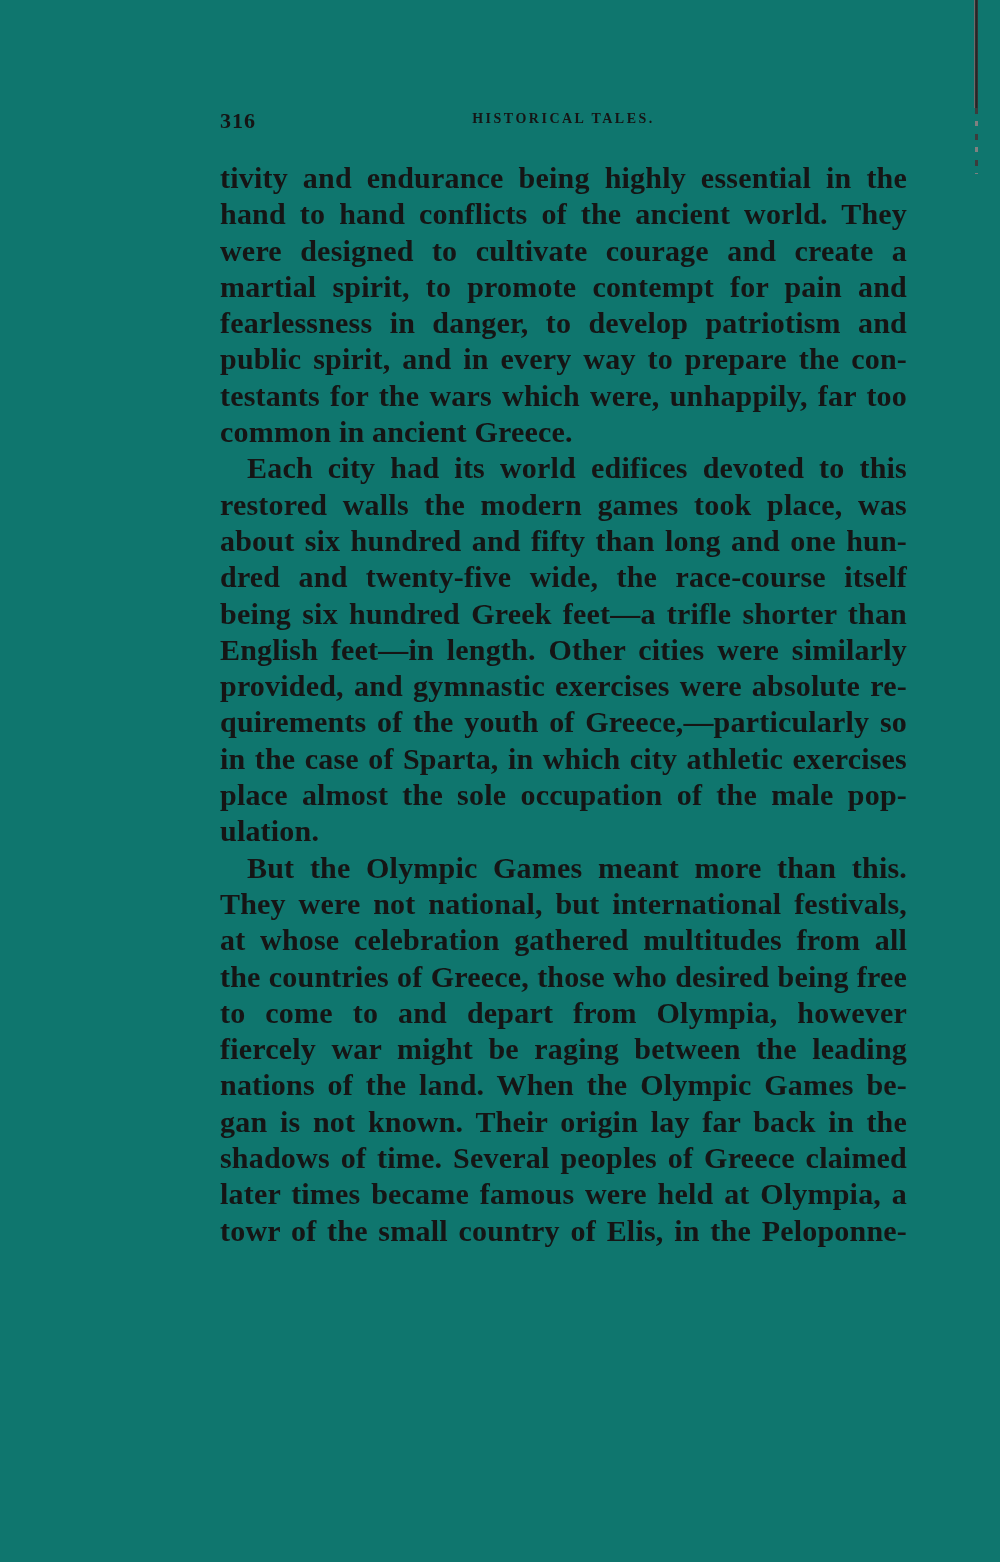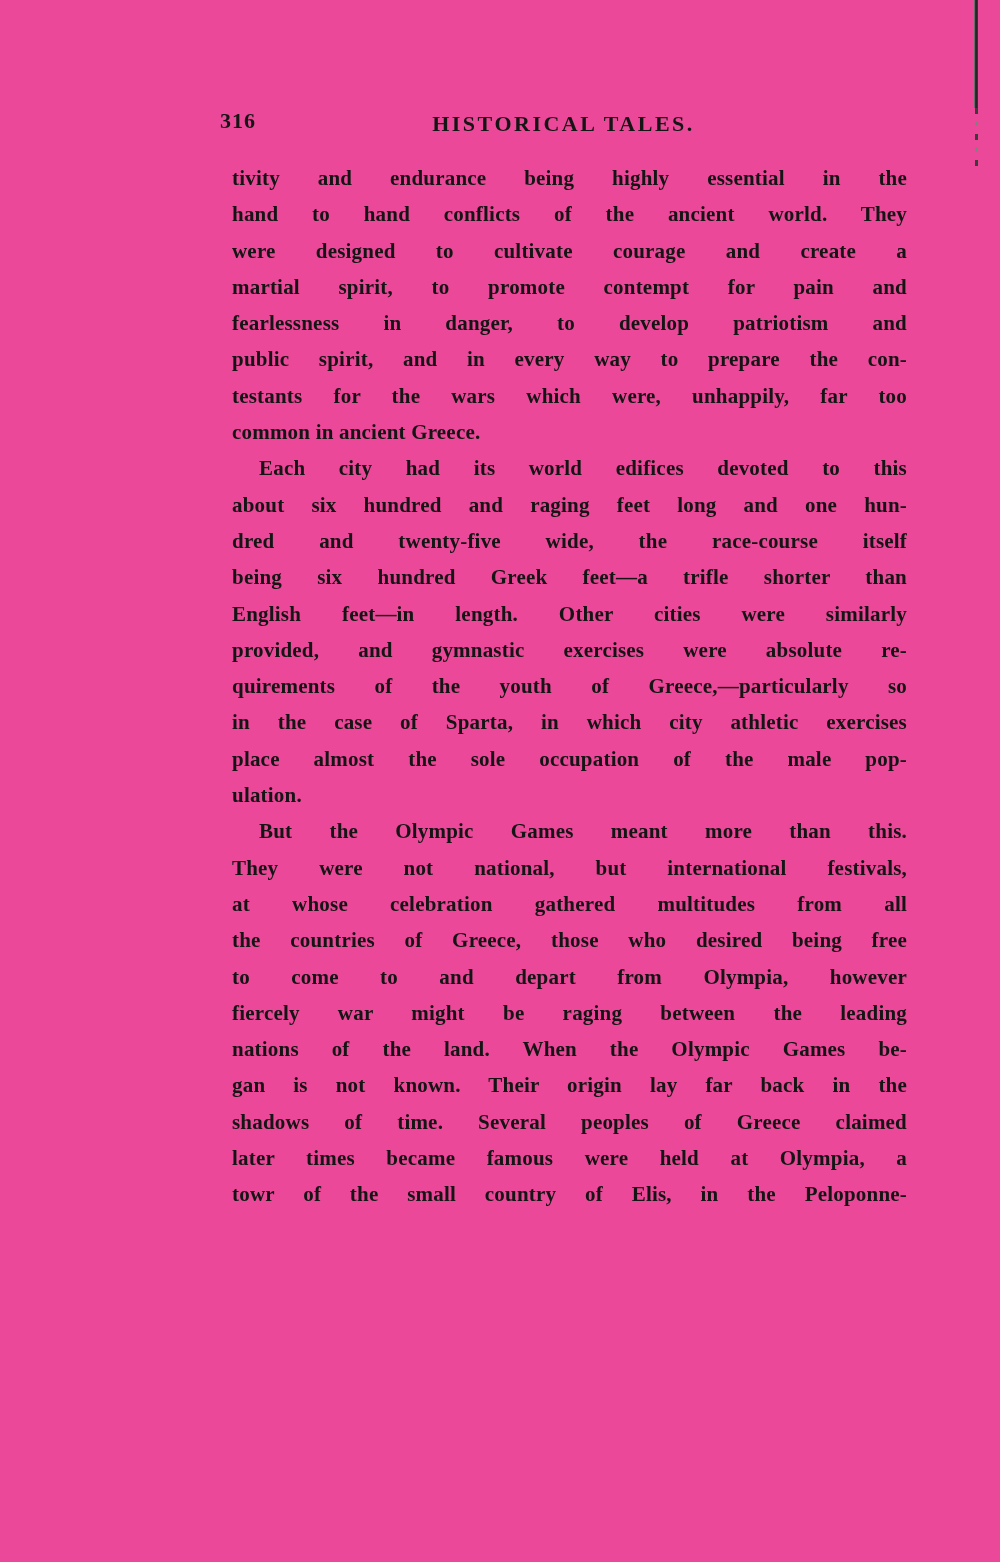--- a/index.html
+++ b/index.html
@@ -4,21 +4,21 @@
 <style>
   html, body {
     margin: 0;
     padding: 0;
     background: #ffffff;
   }
   .page {
     position: relative;
     width: 1000px;
     height: 1562px;
-    background: #ec4899;
+    background: #0f766e;
     overflow: hidden;
     font-family: "Liberation Serif", serif;
     color: #151515;
   }
   .header {
     position: absolute;
     left: 220px;
     top: 108px;
     width: 687px;
     height: 28px;
@@ -29,41 +29,40 @@
     top: 0;
     font-size: 22px;
     font-weight: bold;
     letter-spacing: 1px;
   }
   .runhead {
     position: absolute;
     left: 50%;
     top: 3px;
     transform: translateX(-50%);
-    font-size: 22px;
+    font-size: 14px;
     font-weight: bold;
     letter-spacing: 2.5px;
     white-space: nowrap;
   }
   .bodytext {
     position: absolute;
     left: 220px;
     top: 160px;
     width: 687px;
   }
   .line {
-    font-size: 21px;
+    font-size: 30px;
     font-weight: bold;
     line-height: 36.3px;
     height: 36.3px;
     text-align: justify;
     text-align-last: justify;
     letter-spacing: 0.2px;
     white-space: nowrap;
-    margin-left: 12px;
   }
   .line.plain {
     text-align: right;
     text-align-last: left;
   }
   .line.indent {
     text-indent: 27px;
   }
   .edge-line-solid {
     position: absolute;
@@ -103,21 +102,22 @@
         <div class="line">hand to hand conflicts of the ancient world.  They</div>
         <div class="line">were designed to cultivate courage and create a</div>
         <div class="line">martial spirit, to promote contempt for pain and</div>
         <div class="line">fearlessness in danger, to develop patriotism and</div>
         <div class="line">public spirit, and in every way to prepare the con-</div>
         <div class="line">testants for the wars which were, unhappily, far too</div>
         <div class="line plain">common in ancient Greece.</div>
       </div>
       <div>
         <div class="line indent">Each city had its world edifices devoted to this</div>
-        <div class="line">about six hundred and raging feet long and one hun-</div>
+        <div class="line">restored walls the modern games took place, was</div>
+        <div class="line">about six hundred and fifty than long and one hun-</div>
         <div class="line">dred and twenty-five wide, the race-course itself</div>
         <div class="line">being six hundred Greek feet—a trifle shorter than</div>
         <div class="line">English feet—in length.  Other cities were similarly</div>
         <div class="line">provided, and gymnastic exercises were absolute re-</div>
         <div class="line">quirements of the youth of Greece,—particularly so</div>
         <div class="line">in the case of Sparta, in which city athletic exercises</div>
         <div class="line">place almost the sole occupation of the male pop-</div>
         <div class="line plain">ulation.</div>
       </div>
       <div>

